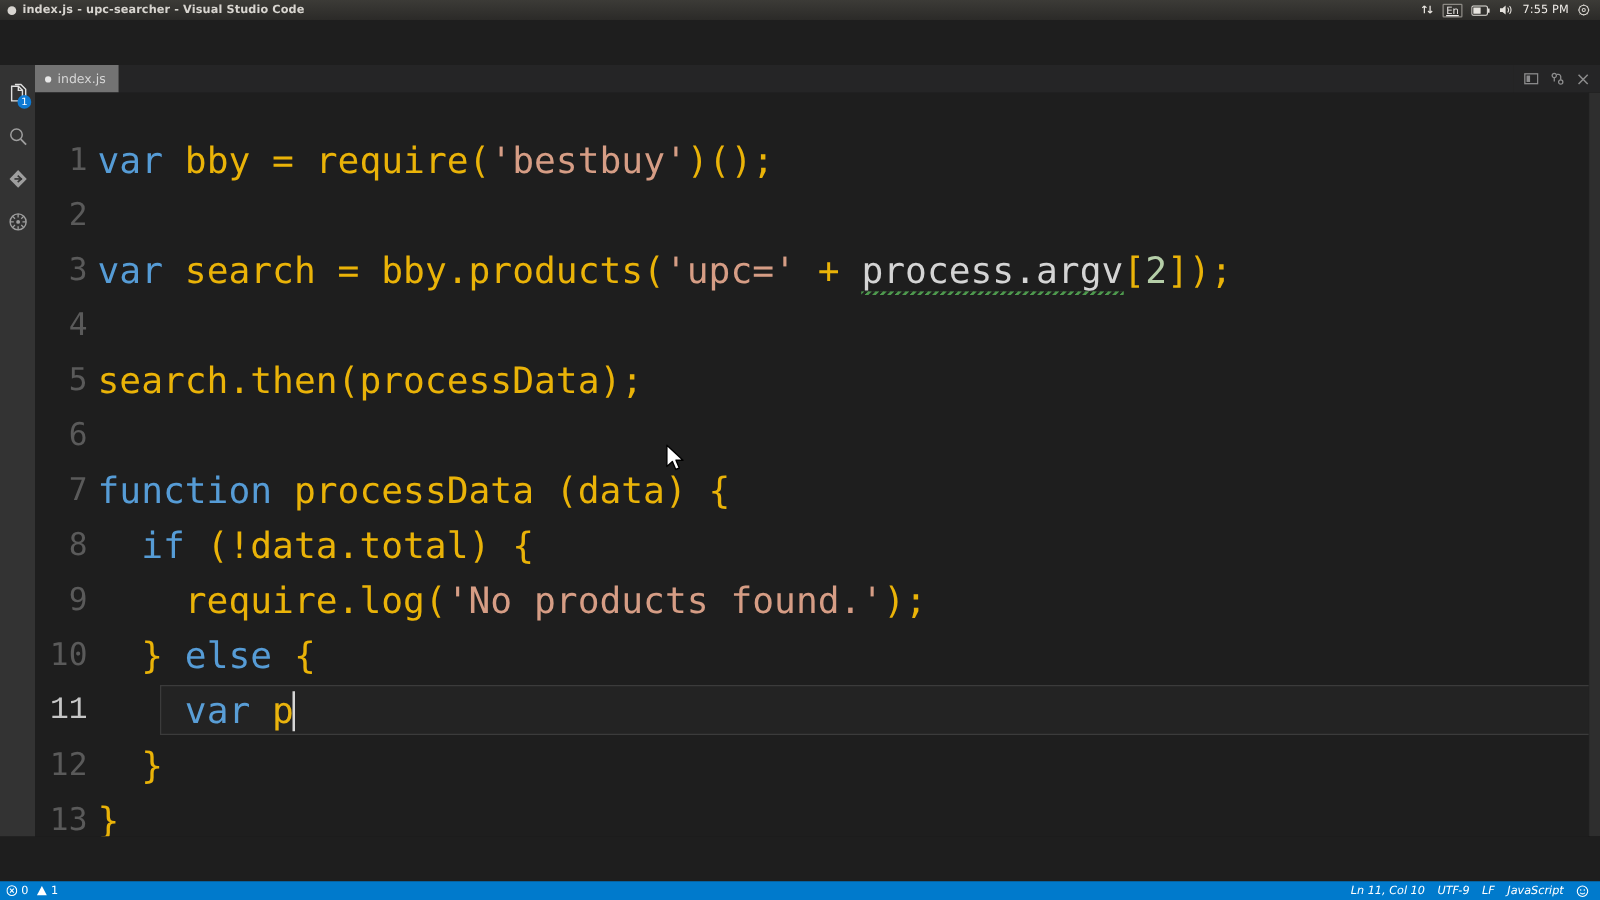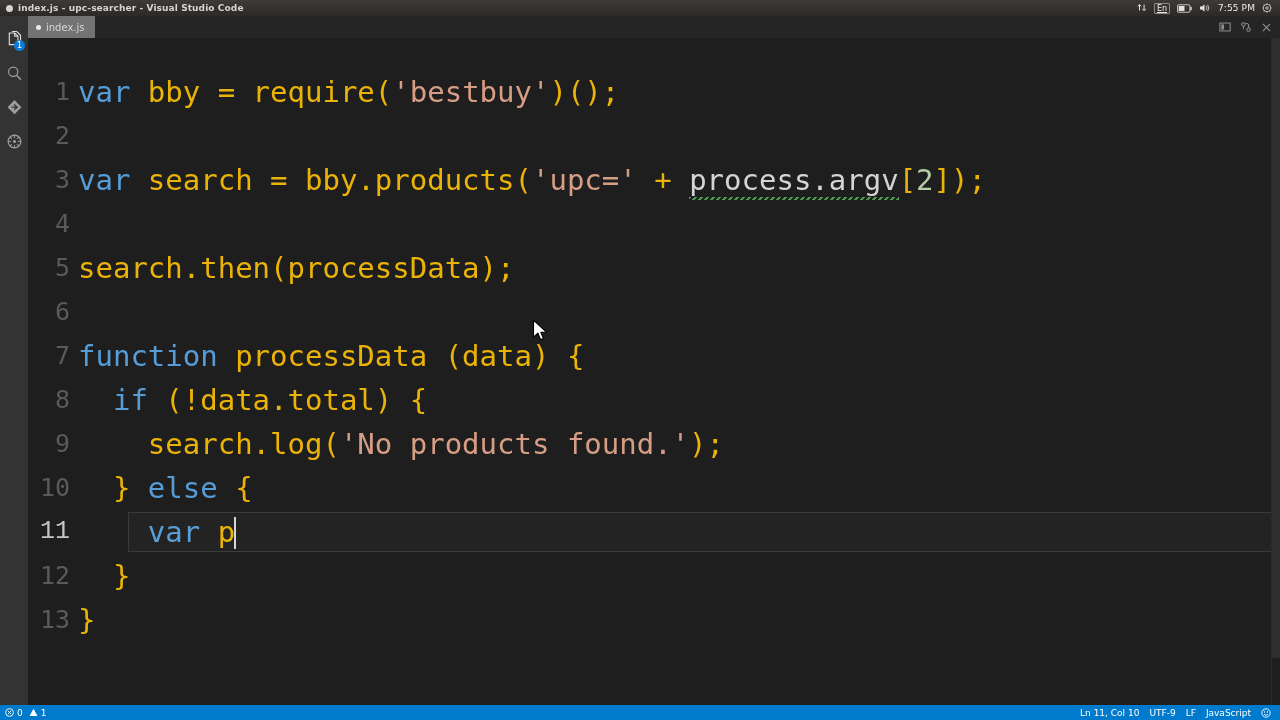--- a/index.html
+++ b/index.html
@@ -6,21 +6,21 @@
   html, body {
     width: 1280px; height: 720px;
     overflow: hidden;
     background: #1e1e1e;
     font-family: "DejaVu Sans", sans-serif;
   }
 
   #app {
     position: relative;
     width: 1280px; height: 720px;
-    display: flex; flex-direction: column;
+    display: flex; flex-direction: column; gap: 36px;
   }
 
   
   .os-bar {
     height: 16px; min-height: 16px;
     background: linear-gradient(to bottom, #3c3b37 0%, #2b2a28 100%);
     display: flex; align-items: center;
     padding: 0 6px;
     color: #d8d5d0;
     font-size: 9px;
@@ -197,21 +197,21 @@
   .status-bar {
     height: 15px; min-height: 15px;
     background: #007acc;
     display: flex; align-items: center;
     color: #ffffff;
     font-size: 9px;
     font-family: "DejaVu Sans", sans-serif;
     padding: 0 5px;
   }
   .sb-left { display: flex; align-items: center; gap: 4px; }
-  .sb-right { display: flex; align-items: flex-end; gap: 10px; margin-left: auto; padding-right: 4px; }
+  .sb-right { display: flex; align-items: flex-end; gap: 10px; margin-left: auto; padding-right: 4px; font-style: italic; }
   .sb-item { display: flex; align-items: center; gap: 3px; white-space: nowrap; }
 </style>
 </head>
 <body>
 
 <div id="app">
 
   <div class="os-bar">
     <div class="os-bar-left">
       <span class="os-app-dot"></span>
@@ -321,21 +321,21 @@
       <div class="editor-area">
         <div class="code-rows" id="code-rows">
             <div class="code-row"><div class="gutter">1</div><div class="code-text"><span class="kw">var</span><span class="pln"> bby = require(</span><span class="str">'bestbuy'</span><span class="pln">)();</span></div></div>
             <div class="code-row"><div class="gutter">2</div><div class="code-text"></div></div>
             <div class="code-row"><div class="gutter">3</div><div class="code-text"><span class="kw">var</span><span class="pln"> search = bby.products(</span><span class="str">'upc='</span><span class="pln"> + </span><span class="squig">process.argv</span><span class="pln">[</span><span class="num">2</span><span class="pln">]);</span></div></div>
             <div class="code-row"><div class="gutter">4</div><div class="code-text"></div></div>
             <div class="code-row"><div class="gutter">5</div><div class="code-text"><span class="pln">search.then(processData);</span></div></div>
             <div class="code-row"><div class="gutter">6</div><div class="code-text"></div></div>
             <div class="code-row"><div class="gutter">7</div><div class="code-text"><span class="kw">function</span><span class="pln"> processData (data) {</span></div></div>
             <div class="code-row"><div class="gutter">8</div><div class="code-text"><span class="pln">  </span><span class="kw">if</span><span class="pln"> (!data.total) {</span></div></div>
-            <div class="code-row"><div class="gutter">9</div><div class="code-text"><span class="pln">    search.log(</span><span class="str">'No products found.'</span><span class="pln">);</span></div></div>
+            <div class="code-row"><div class="gutter">9</div><div class="code-text"><span class="pln">    require.log(</span><span class="str">'No products found.'</span><span class="pln">);</span></div></div>
             <div class="code-row"><div class="gutter">10</div><div class="code-text"><span class="pln">  } </span><span class="kw">else</span><span class="pln"> {</span></div></div>
             <div class="code-row current"><div class="gutter">11</div><div class="code-text"><div class="line-box"></div><span class="pln">    </span><span class="kw">var</span><span class="pln"> p</span><span class="caret"></span></div></div>
             <div class="code-row"><div class="gutter">12</div><div class="code-text"><span class="pln">  }</span></div></div>
             <div class="code-row"><div class="gutter">13</div><div class="code-text"><span class="pln">}</span></div></div>
           </div>
 
         <div class="v-scroll">
           <div class="v-scroll-thumb"></div>
         </div>
 

